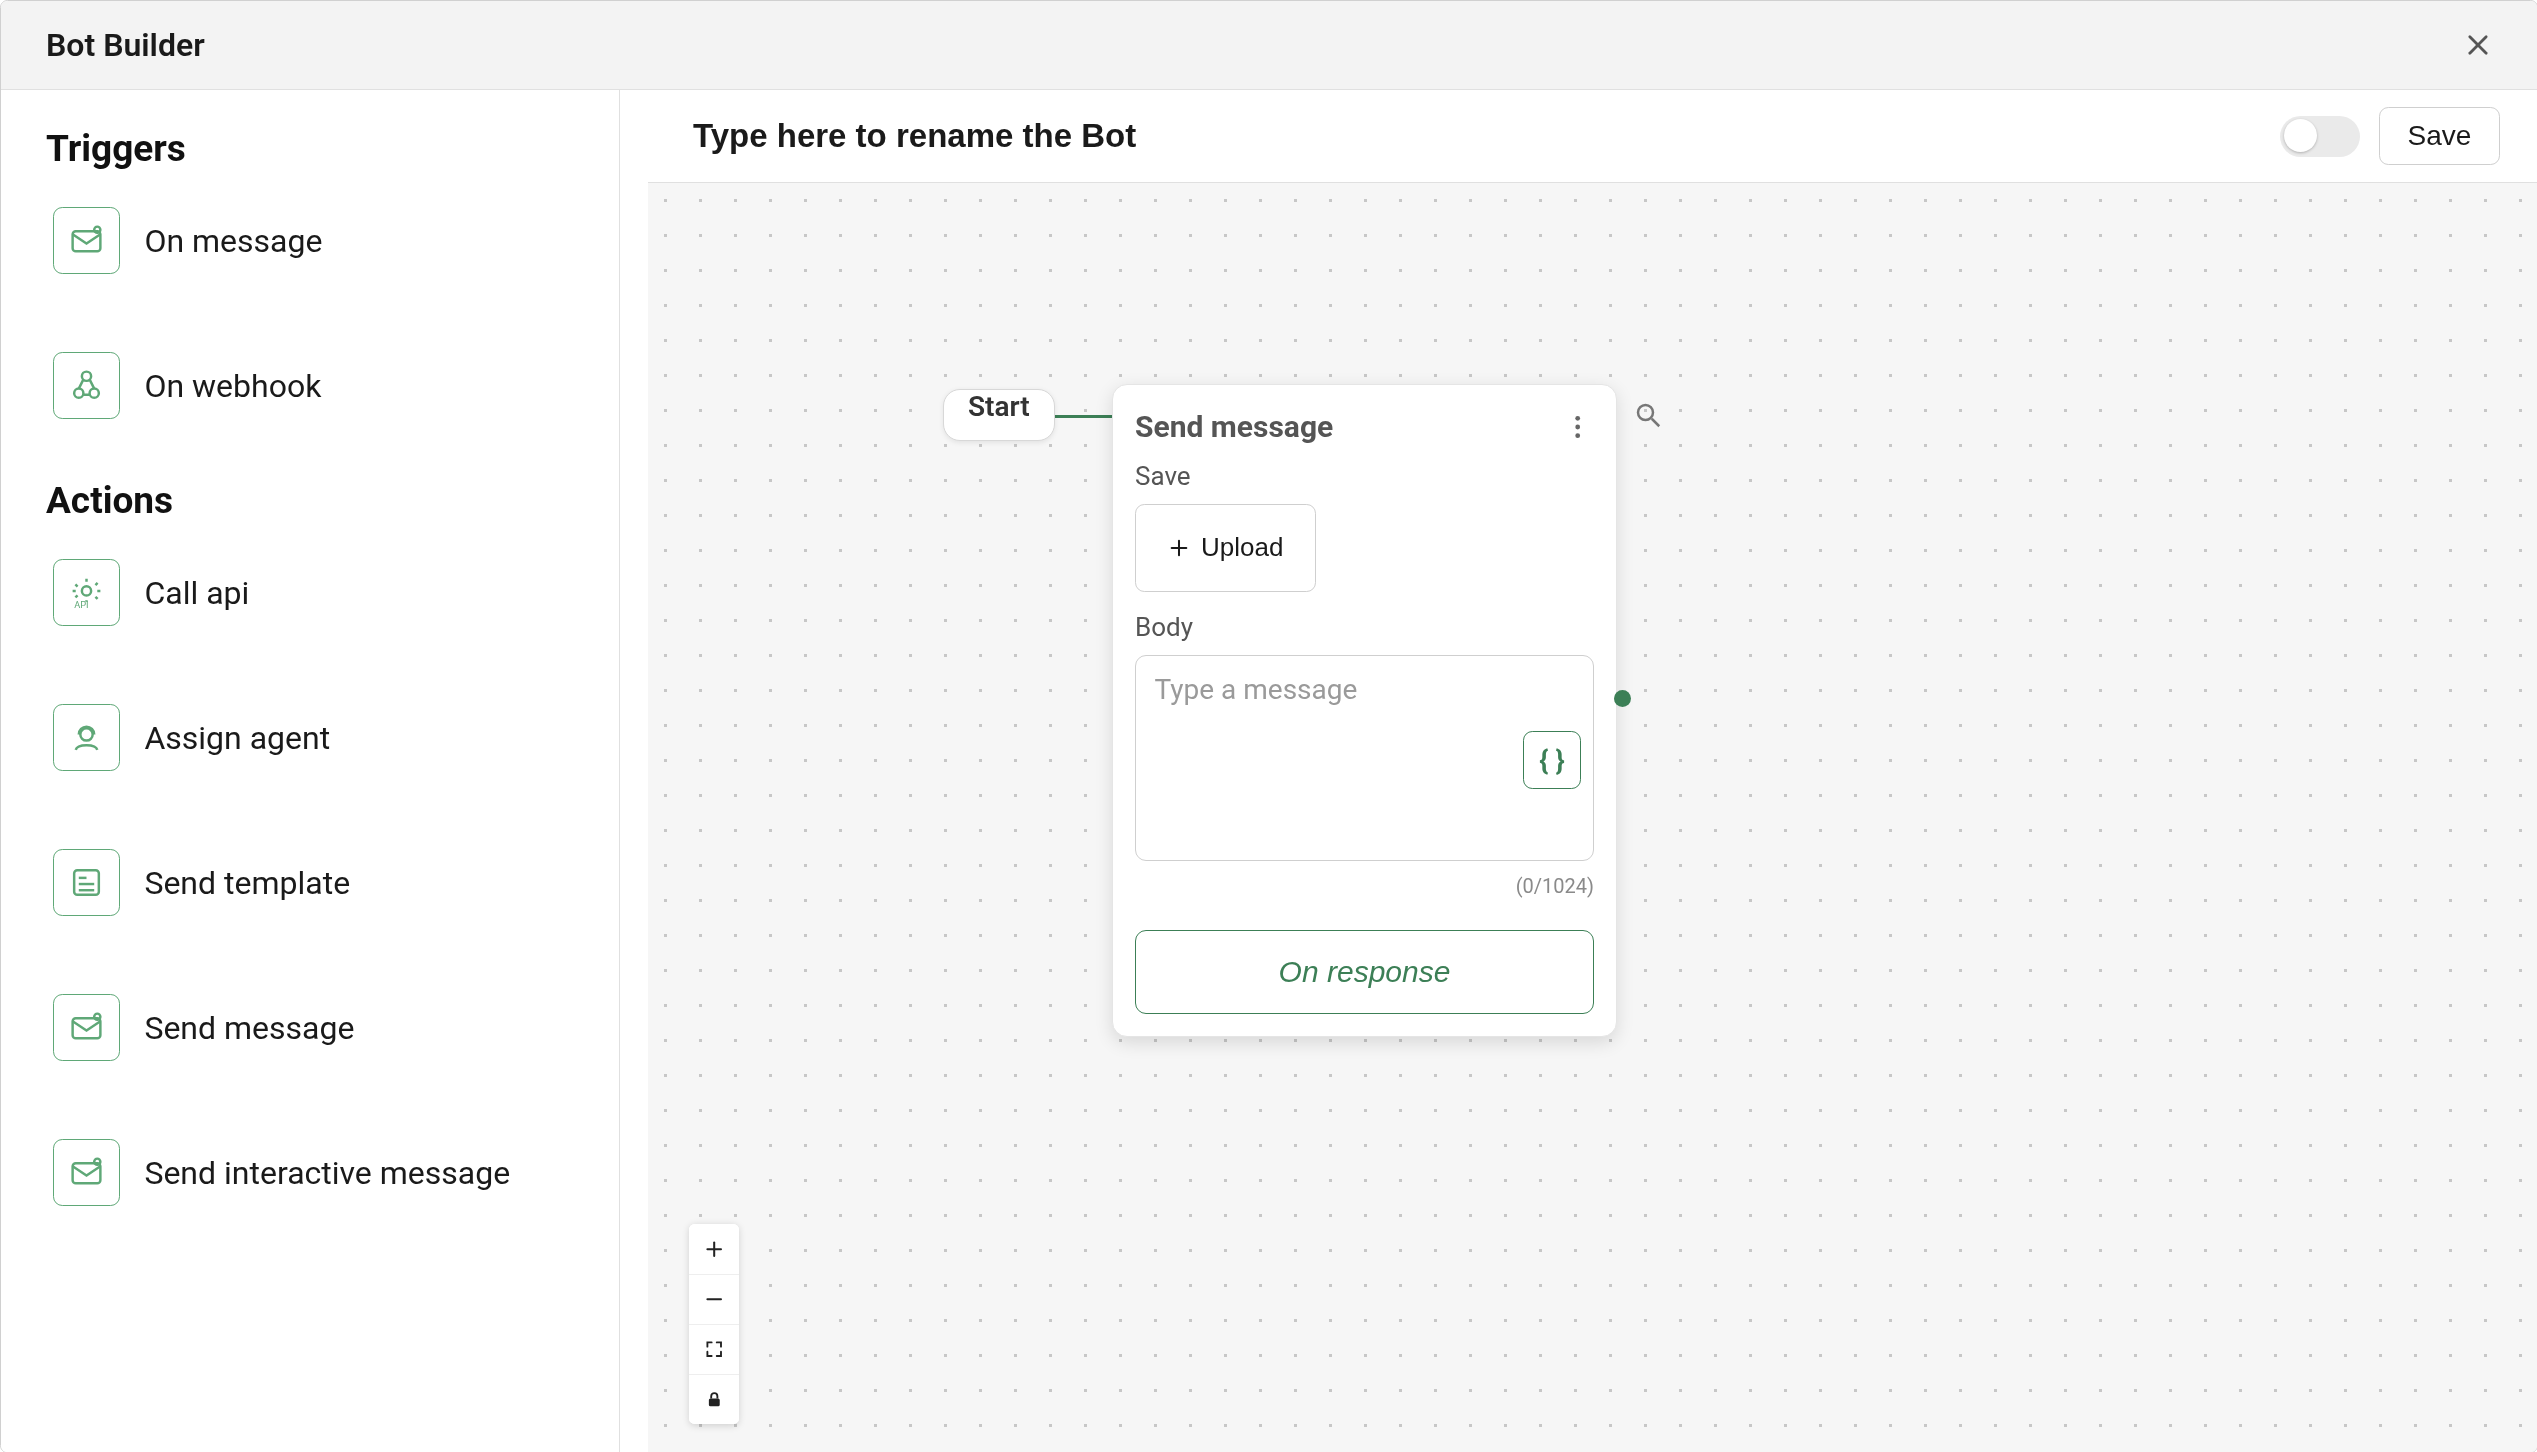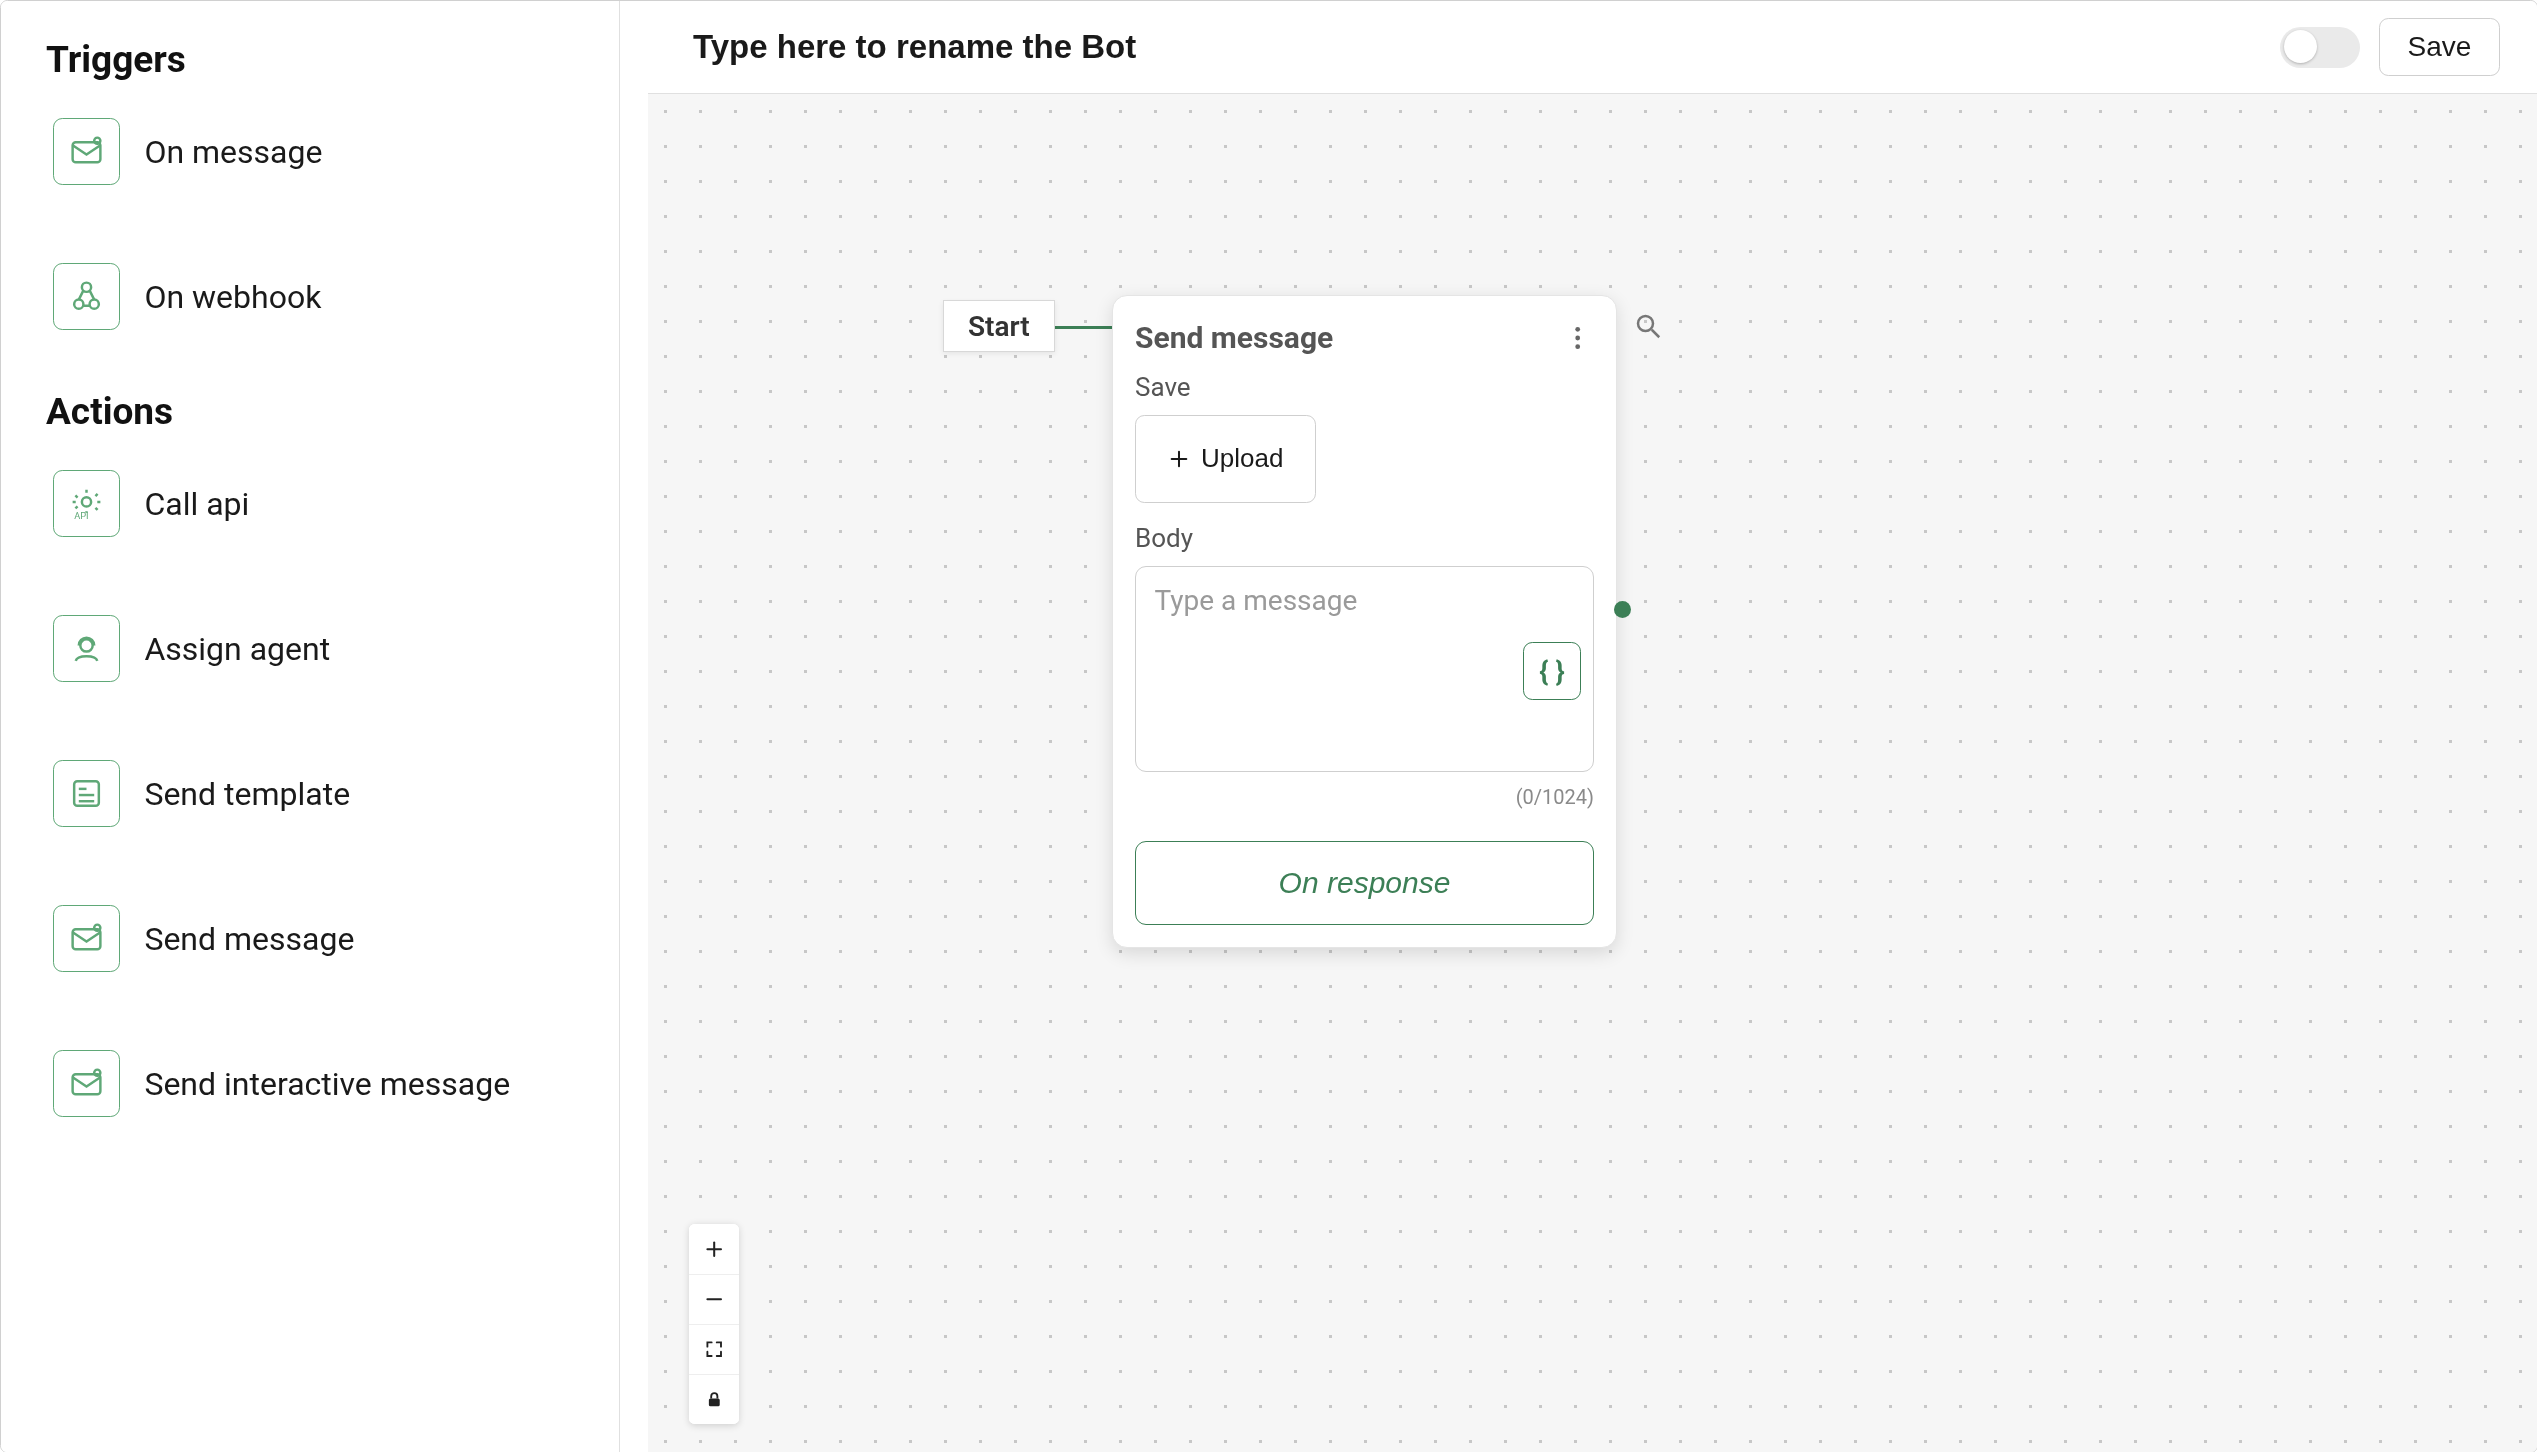--- a/index.html
+++ b/index.html
@@ -151,24 +151,24 @@
     background:
       radial-gradient(circle, #c7c7c7 1.9px, transparent 1.9px) 0 0 / 35px 35px,
       #f6f6f6;
   }
 
   
   .start-node {
     position: absolute;
     left: 295px; top: 206px;
     height: 52px;
-    padding: 16px 24px;
-    display: flex; align-items: center;
+    padding: 0 24px;
+    display: flex; 
     border: 1.9px solid #d8d8d8;
-    border-radius: 0;
+    border-radius: 17px;
     background: #fff;
     font-size: 28px;
     font-weight: 600;
     color: #333;
     box-shadow: 0 1.9px 5.6px rgba(0,0,0,.08);
   }
 
   
   .connector {
     position: absolute;
@@ -311,20 +311,29 @@
   }
   .canvas-controls button + button { border-top: 0.9px solid #eee; }
 
   svg { display: block; }
 </style>
 </head>
 <body>
 
 <div class="window">
 
+  <div class="titlebar">
+    <div class="titlebar-title">Bot Builder</div>
+    <div class="titlebar-close">
+      <svg width="28" height="28" viewBox="0 0 24 24" fill="none" stroke="currentColor" stroke-width="2.4" stroke-linecap="round">
+          <line x1="5" y1="5" x2="19" y2="19"></line>
+          <line x1="19" y1="5" x2="5" y2="19"></line>
+        </svg>
+    </div>
+  </div>
 
   <div class="body">
 
     <aside class="sidebar">
 
       <div class="sidebar-section">
         <div class="sidebar-section-heading">Triggers</div>
 
         <div class="sidebar-item">
           <span class="sidebar-item-icon">

